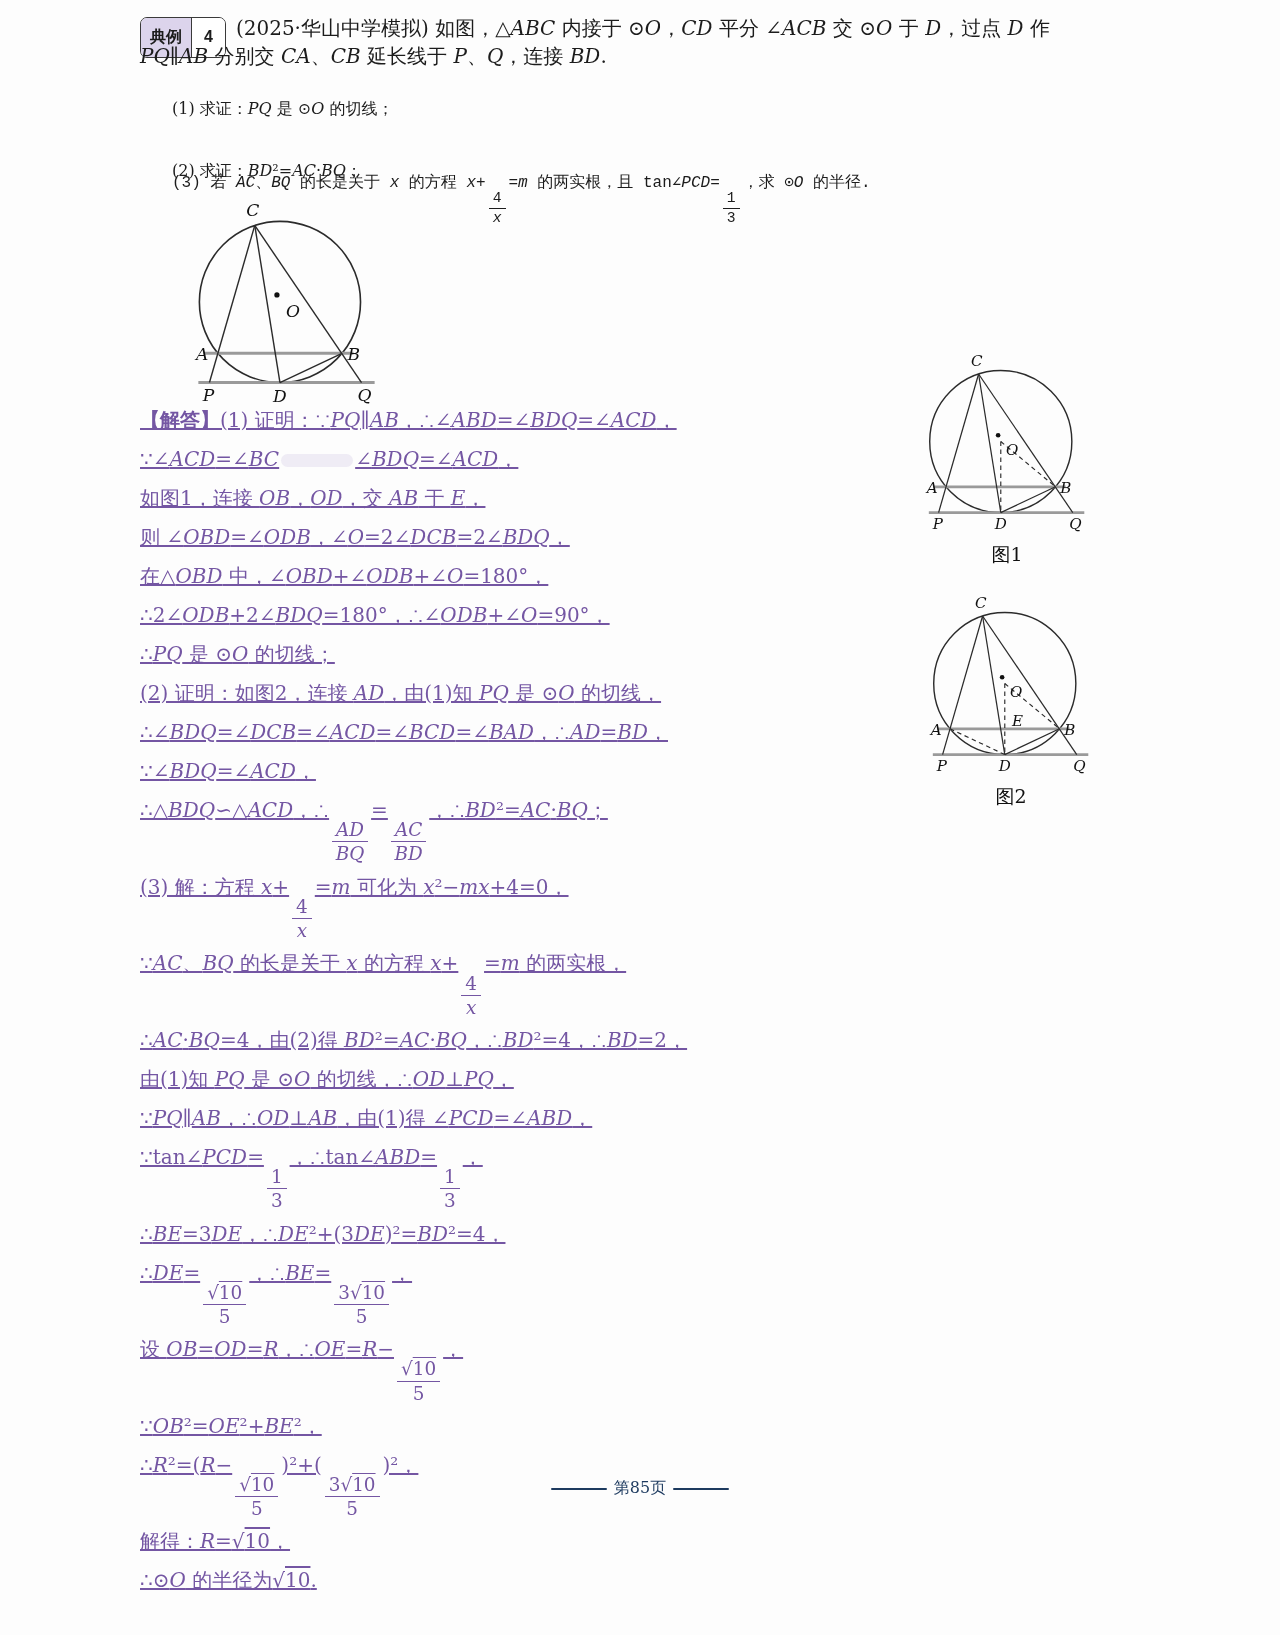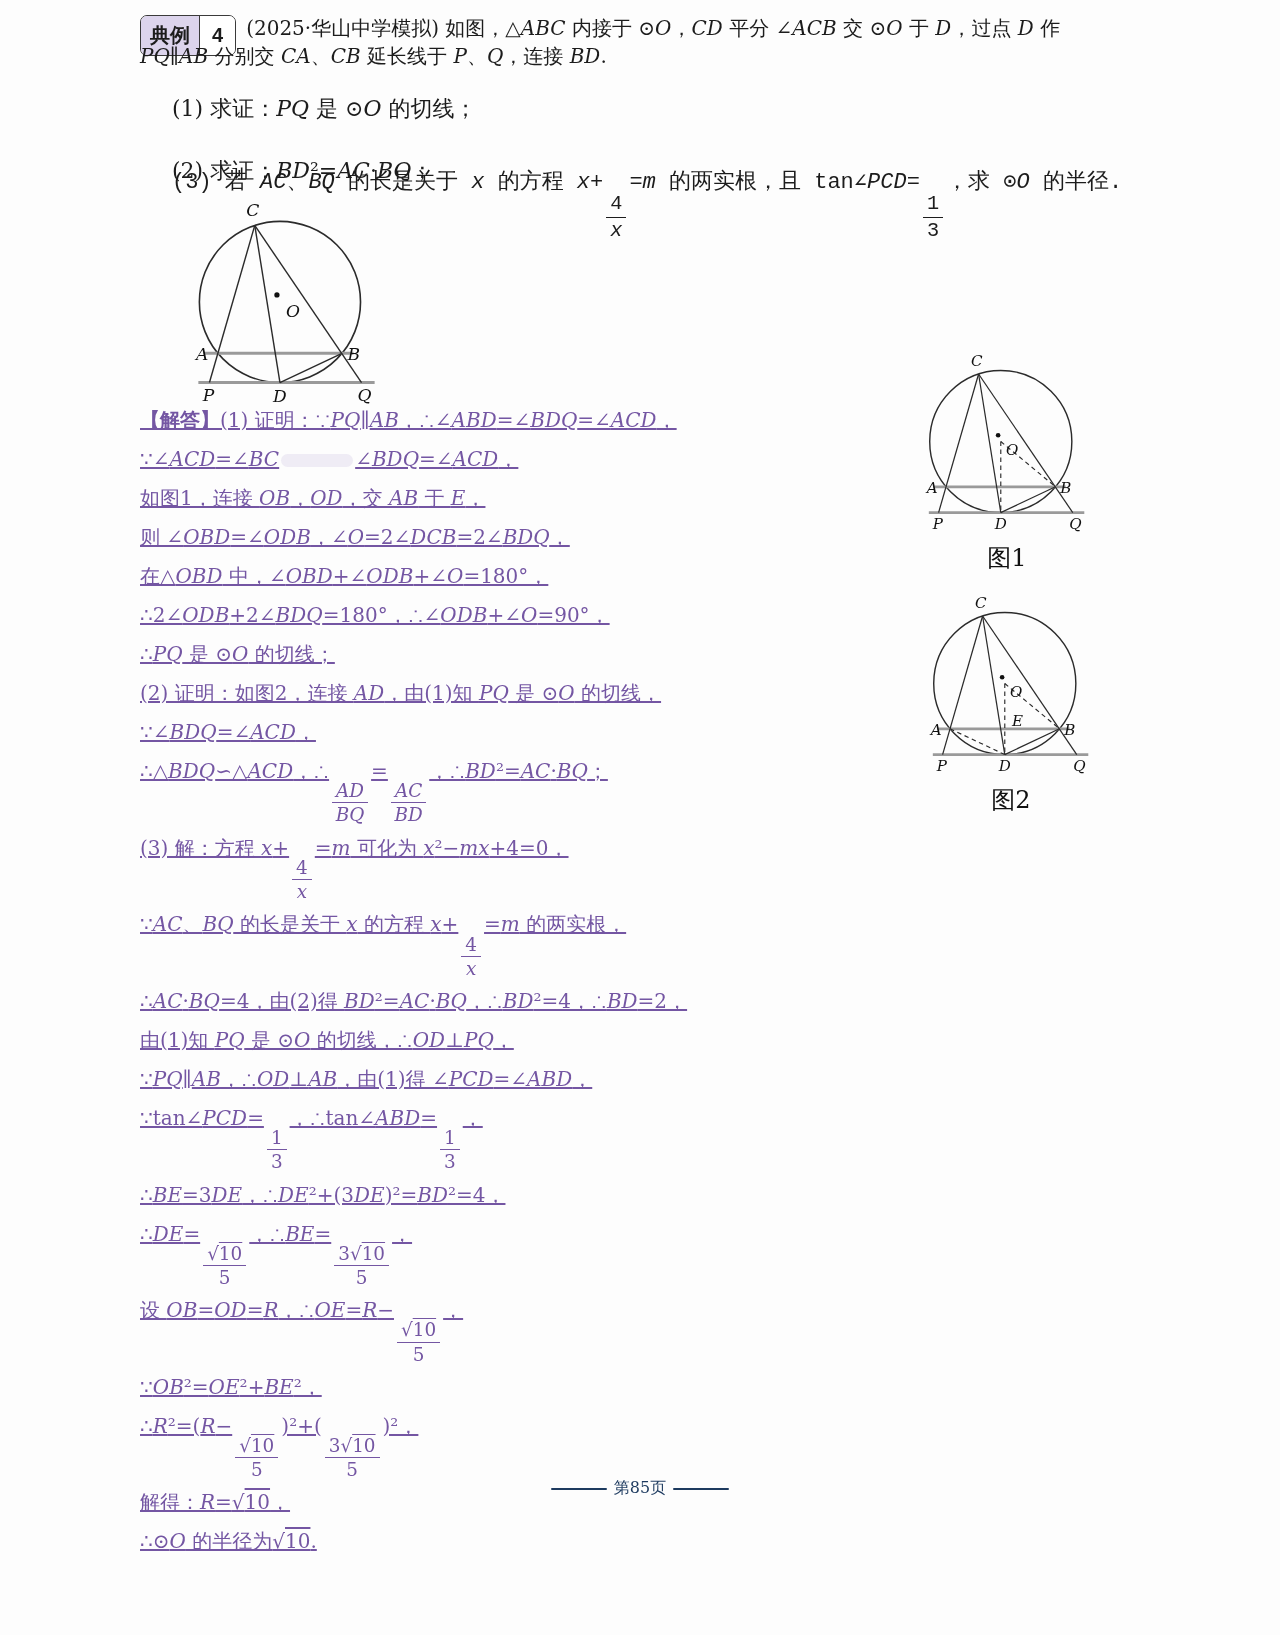--- a/index.html
+++ b/index.html
@@ -9,25 +9,25 @@
     --badge-bg:#dcd4ec;
   }
   html,body{margin:0;padding:0;background:#fff;}
   .page{position:relative;width:1280px;height:1635px;background:#fdfdfd;overflow:hidden;
         font-family:"DejaVu Serif","Liberation Serif",serif;color:var(--ink);}
   
   .stem{position:absolute;left:140px;width:1080px;font-size:20px;line-height:36px;}
   .stem-1{top:10px;}
   .stem-2{top:38px;}
   .badge{display:inline-flex;align-items:stretch;border:1.6px solid #3a3a3a;border-radius:7px;
-         overflow:hidden;vertical-align:-7px;margin-right:10px;font-weight:bold;font-size:20px;
+         overflow:hidden;vertical-align:-7px;margin-right:10px;font-weight:bold;font-size:16px;
          font-family:"Liberation Sans","DejaVu Sans",sans-serif;}
   .badge .b1{background:var(--badge-bg);padding:1px 9px 2px;}
   .badge .b2{background:#fff;padding:1px 12px 2px;border-left:1.6px solid #3a3a3a;}
-  .question{position:absolute;left:172px;width:1050px;font-size:22px;line-height:34px;}
+  .question{position:absolute;left:172px;width:1050px;font-size:16px;line-height:34px;}
   .q1{top:92px;} .q2{top:145px;margin-top:9px;} .q3{top:166px;font-family:Liberation Mono, monospace;}
   
   .solution{position:absolute;left:140px;top:404px;width:770px;font-size:20px;color:var(--sol);text-decoration:underline;}
   .sline{min-height:30px;padding:3px 0;margin-bottom:3px;display:block;}
   .ansb{font-weight:bold;}
   i{font-style:italic;}
   
   .frac{display:inline-flex;flex-direction:column;text-align:center;vertical-align:-1.05em;
         margin:0 3px;line-height:1.15;font-size:0.92em;}
   .fnum{border-bottom:1.4px solid currentColor;padding:0 4px 1px;display:block;}
@@ -35,21 +35,21 @@
   .sq{white-space:nowrap;}
   .ol{text-decoration:overline;}
   .smudge{display:inline-block;width:72px;height:13px;background:#efecf5;border-radius:7px;
           vertical-align:-1px;margin:0 2px;}
   
   .fig{position:absolute;text-align:center;}
   .fig-main{left:146px;top:198px;width:282px;}
   .fig-1{left:882px;top:350px;width:250px;}
   .fig-2{left:886px;top:592px;width:250px;}
   .fig svg{display:block;}
-  .caption{font-size:24px;color:#111;margin-top:1px;font-family:"DejaVu Serif",serif;}
+  .caption{font-size:19px;color:#111;margin-top:1px;font-family:"DejaVu Serif",serif;}
   
   .footer{position:absolute;left:0;top:1478px;width:1280px;display:flex;justify-content:center;
           align-items:center;gap:7px;color:var(--footer);font-size:16px;}
   .dash-line{display:inline-block;width:56px;height:2px;background:var(--footer);border-radius:1px;}
 </style>
 </head>
 <body>
 
 <div class="page">
 
@@ -141,20 +141,21 @@
 
   <div class="solution" id="solution">
       <div class="sline"><span class="ansb">【解答】</span>(1) 证明：∵<i>PQ</i>∥<i>AB</i>，∴∠<i>ABD</i>=∠<i>BDQ</i>=∠<i>ACD</i>，</div>
       <div class="sline">∵∠<i>ACD</i>=∠<i>BC</i><span class="smudge"></span>∠<i>BDQ</i>=∠<i>ACD</i>，</div>
       <div class="sline">如图1，连接 <i>OB</i>，<i>OD</i>，交 <i>AB</i> 于 <i>E</i>，</div>
       <div class="sline">则 ∠<i>OBD</i>=∠<i>ODB</i>，∠<i>O</i>=2∠<i>DCB</i>=2∠<i>BDQ</i>，</div>
       <div class="sline">在△<i>OBD</i> 中，∠<i>OBD</i>+∠<i>ODB</i>+∠<i>O</i>=180°，</div>
       <div class="sline">∴2∠<i>ODB</i>+2∠<i>BDQ</i>=180°，∴∠<i>ODB</i>+∠<i>O</i>=90°，</div>
       <div class="sline">∴<i>PQ</i> 是 ⊙<i>O</i> 的切线；</div>
       <div class="sline">(2) 证明：如图2，连接 <i>AD</i>，由(1)知 <i>PQ</i> 是 ⊙<i>O</i> 的切线，</div>
+      <div class="sline">∴∠<i>BDQ</i>=∠<i>DCB</i>=∠<i>ACD</i>=∠<i>BCD</i>=∠<i>BAD</i>，∴<i>AD</i>=<i>BD</i>，</div>
       <div class="sline">∵∠<i>BDQ</i>=∠<i>ACD</i>，</div>
       <div class="sline">∴△<i>BDQ</i>∽△<i>ACD</i>，∴<span class="frac">
           <span class="fnum"><i>AD</i></span>
           <span class="fden"><i>BQ</i></span>
         </span>=<span class="frac">
           <span class="fnum"><i>AC</i></span>
           <span class="fden"><i>BD</i></span>
         </span>，∴<i>BD</i>²=<i>AC</i>·<i>BQ</i>；</div>
       <div class="sline">(3) 解：方程 <i>x</i>+<span class="frac">
           <span class="fnum">4</span>

